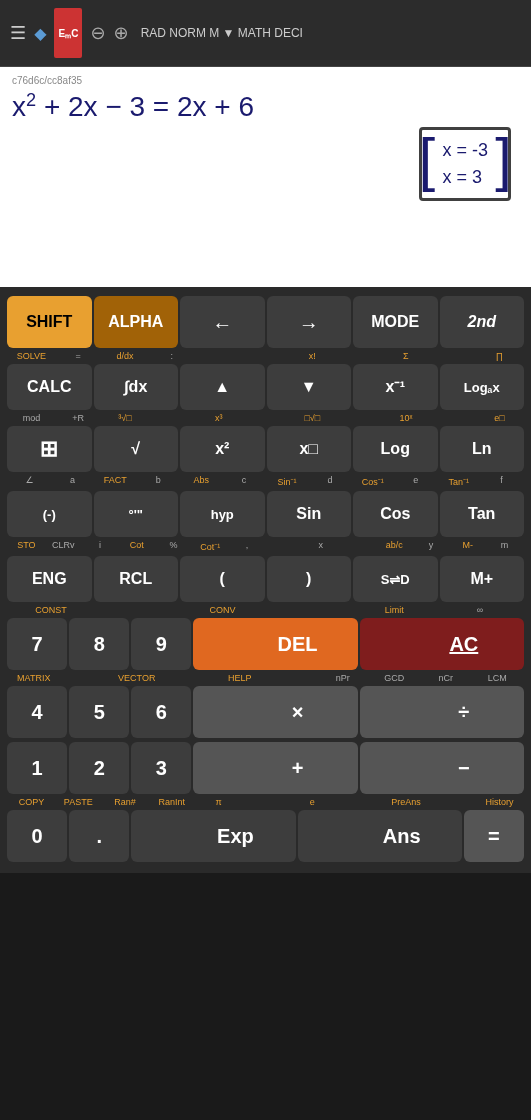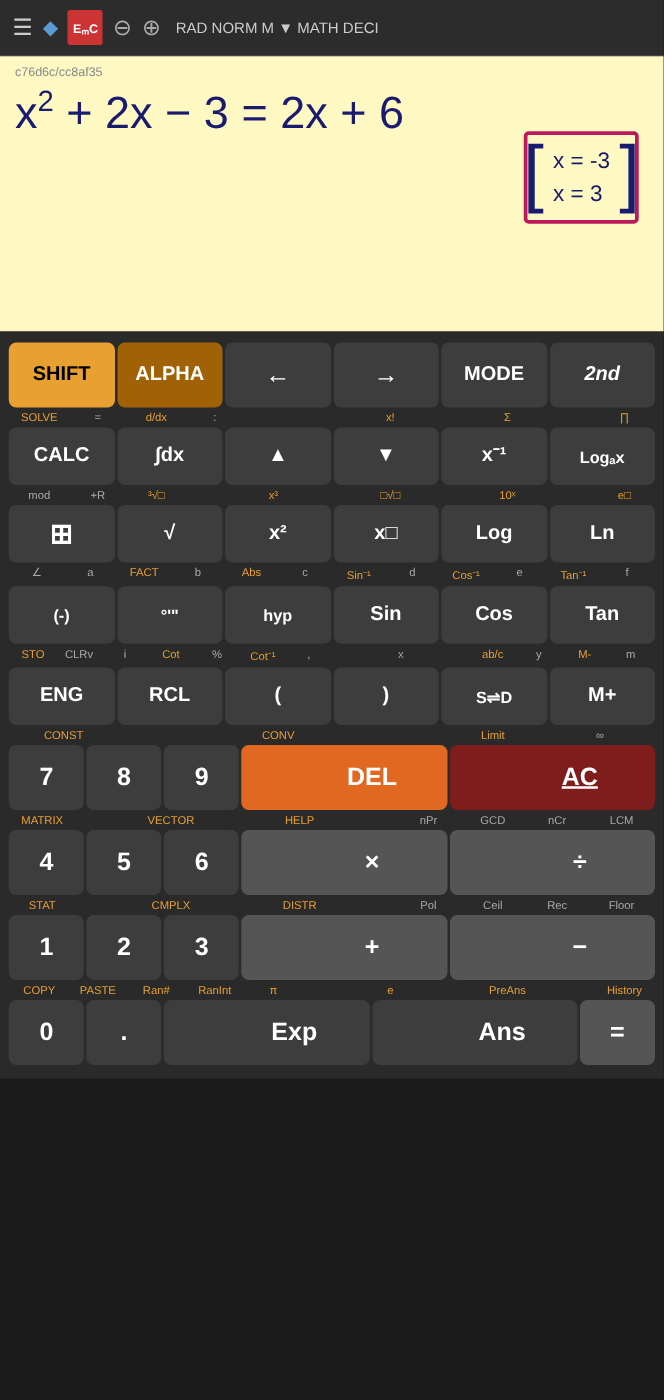--- a/index.html
+++ b/index.html
@@ -26,63 +26,63 @@
     }
     .top-bar-diamond {
       color: #5b9bd5;
       font-size: 16px;
     }
     .top-bar-emc {
       background: #cc3333;
       color: white;
       font-size: 10px;
       font-weight: bold;
-      padding: 7px 4px;
+      padding: 18px 4px;
       border-radius: 2px;
     }
     .top-bar-circle {
       color: #aaa;
       font-size: 18px;
       font-weight: 300;
     }
     .top-bar-modes {
       color: #ccc;
       font-size: 12px;
       margin-left: 4px;
       display: flex;
       align-items: center;
       gap: 6px;
     }
 
     
     .screen {
-      background: #fef9c3;
+      background: #ffffff;
       min-height: 220px;
       padding: 8px 12px;
       position: relative;
     }
     .screen-url {
       color: #888;
       font-size: 10px;
       margin-bottom: 4px;
     }
     .screen-equation {
       color: #1a1a6e;
-      font-size: 36px;
+      font-size: 28px;
       font-weight: 500;
       margin-top: 2px;
       display: flex;
       align-items: center;
       gap: 2px;
     }
     .screen-result-box {
       position: absolute;
       right: 20px;
       top: 60px;
-      border: 3px solid #be185d;
+      border: 3px solid #404040;
       border-radius: 4px;
       padding: 10px 20px;
       display: flex;
       flex-direction: column;
       gap: 6px;
     }
     .screen-result-box::before {
       content: '[';
       position: absolute;
       left: -4px;
@@ -449,32 +449,20 @@
         <span class="btn-main-text large">6</span>
       </button>
       <button class="btn btn-gray btn-large btn-2x">
         <span class="btn-main-text large">×</span>
       </button>
       <button class="btn btn-gray btn-large btn-2x">
         <span class="btn-main-text large">÷</span>
       </button>
     </div>
 
-    <div class="sub-row">
-      <span class="sub-label orange">STAT</span>
-      <span class="sub-label"></span>
-      <span class="sub-label orange">CMPLX</span>
-      <span class="sub-label"></span>
-      <span class="sub-label orange">DISTR</span>
-      <span class="sub-label"></span>
-      <span class="sub-label">Pol</span>
-      <span class="sub-label">Ceil</span>
-      <span class="sub-label">Rec</span>
-      <span class="sub-label">Floor</span>
-    </div>
 
     <div class="btn-row">
       <button class="btn btn-dark btn-large">
         <span class="btn-main-text large">1</span>
       </button>
       <button class="btn btn-dark btn-large">
         <span class="btn-main-text large">2</span>
       </button>
       <button class="btn btn-dark btn-large">
         <span class="btn-main-text large">3</span>

